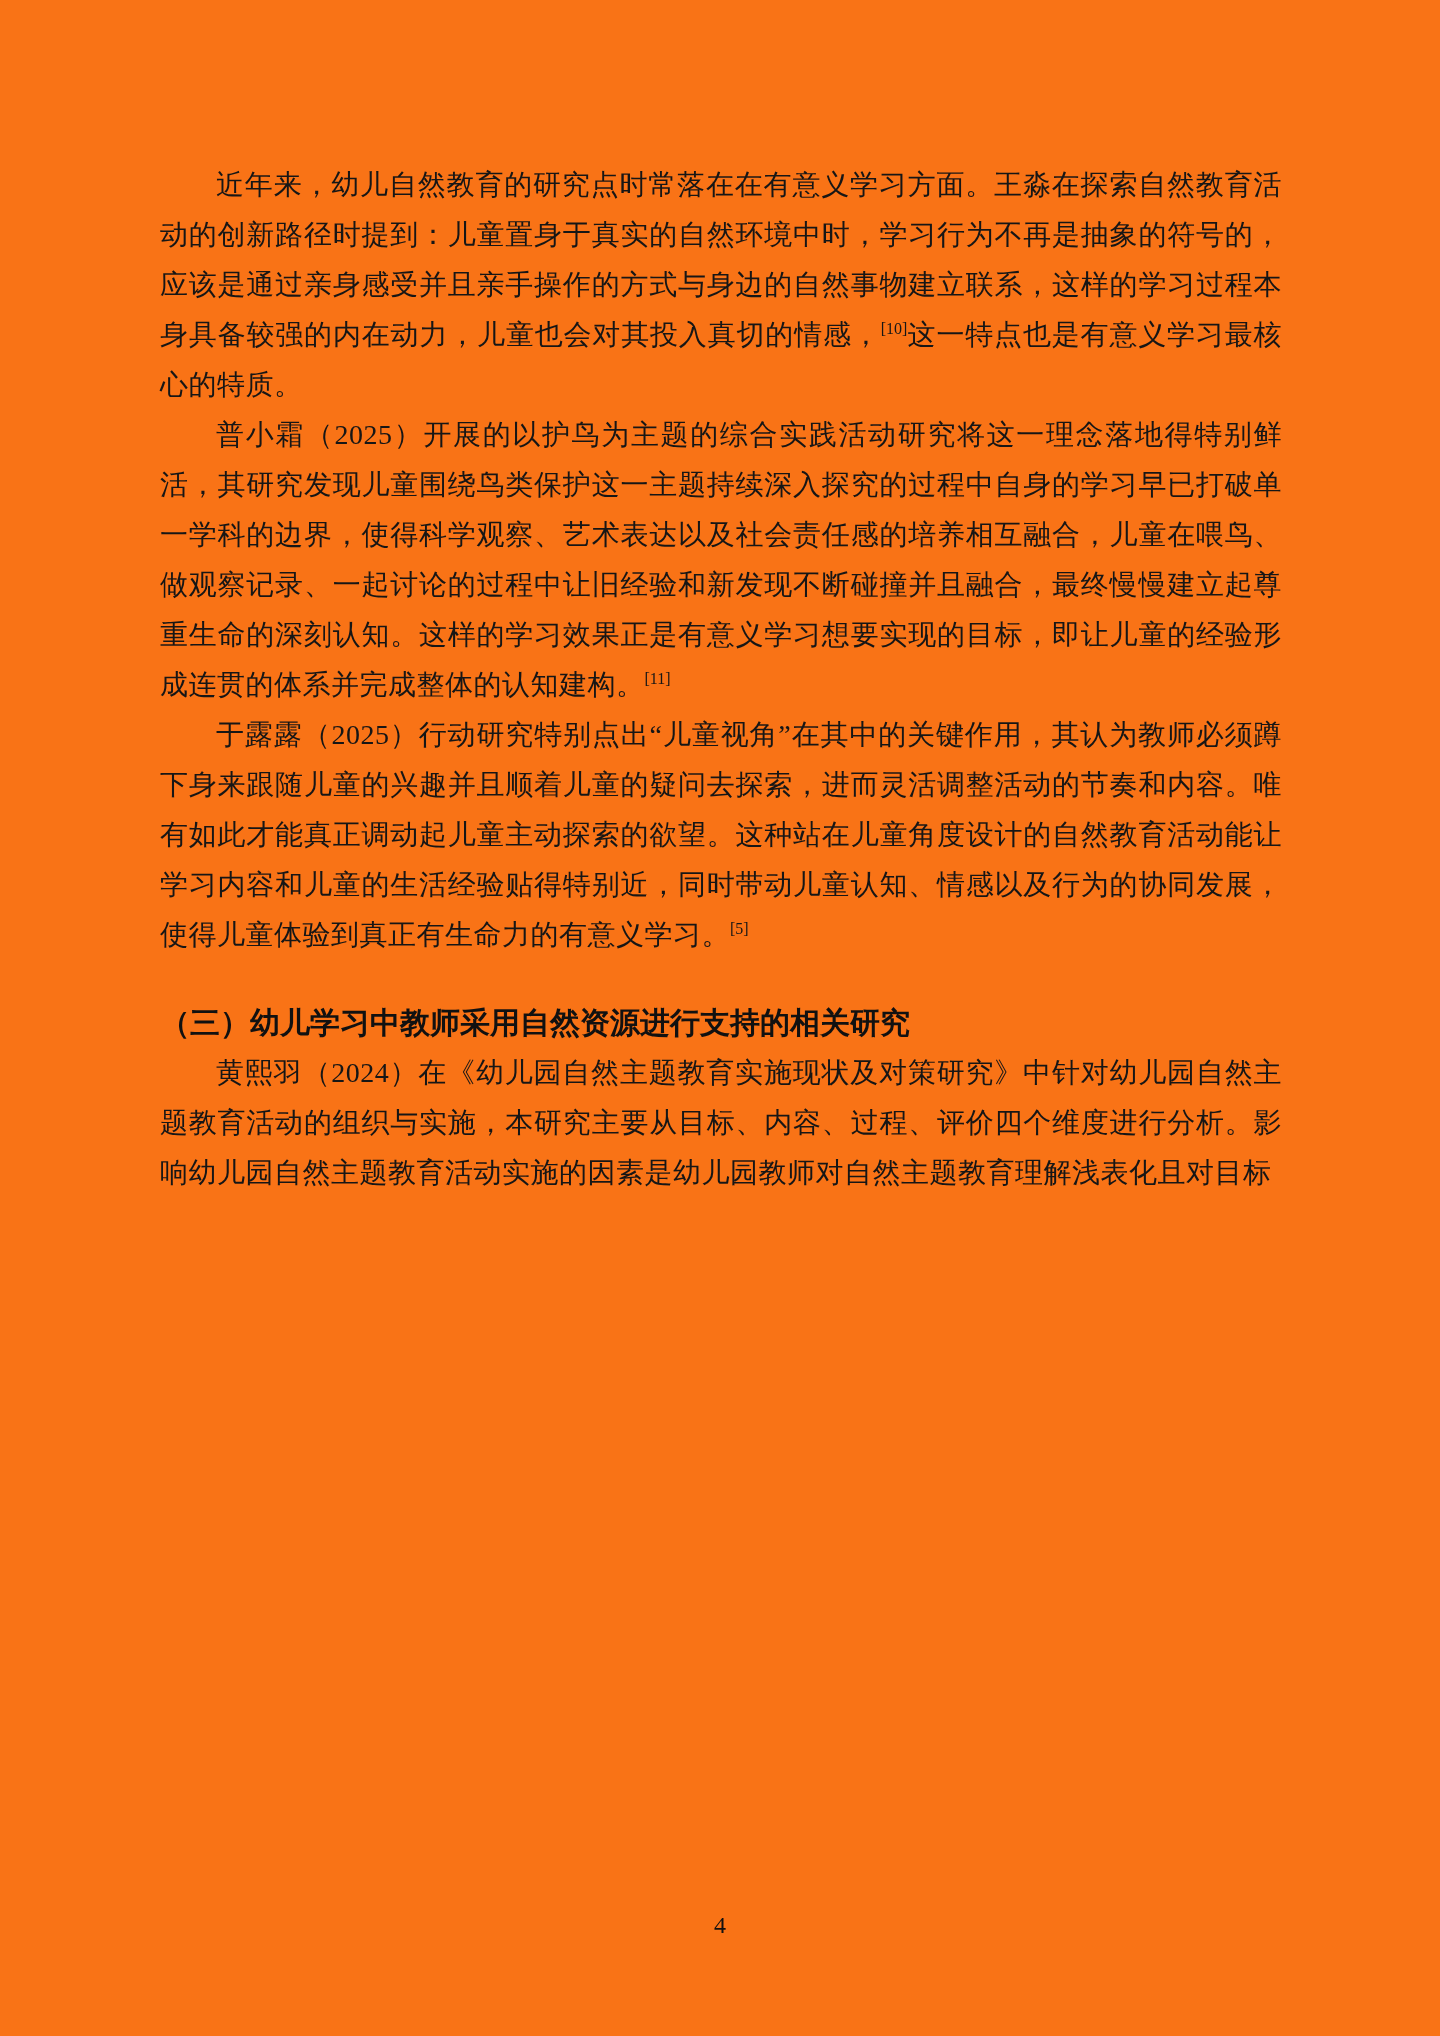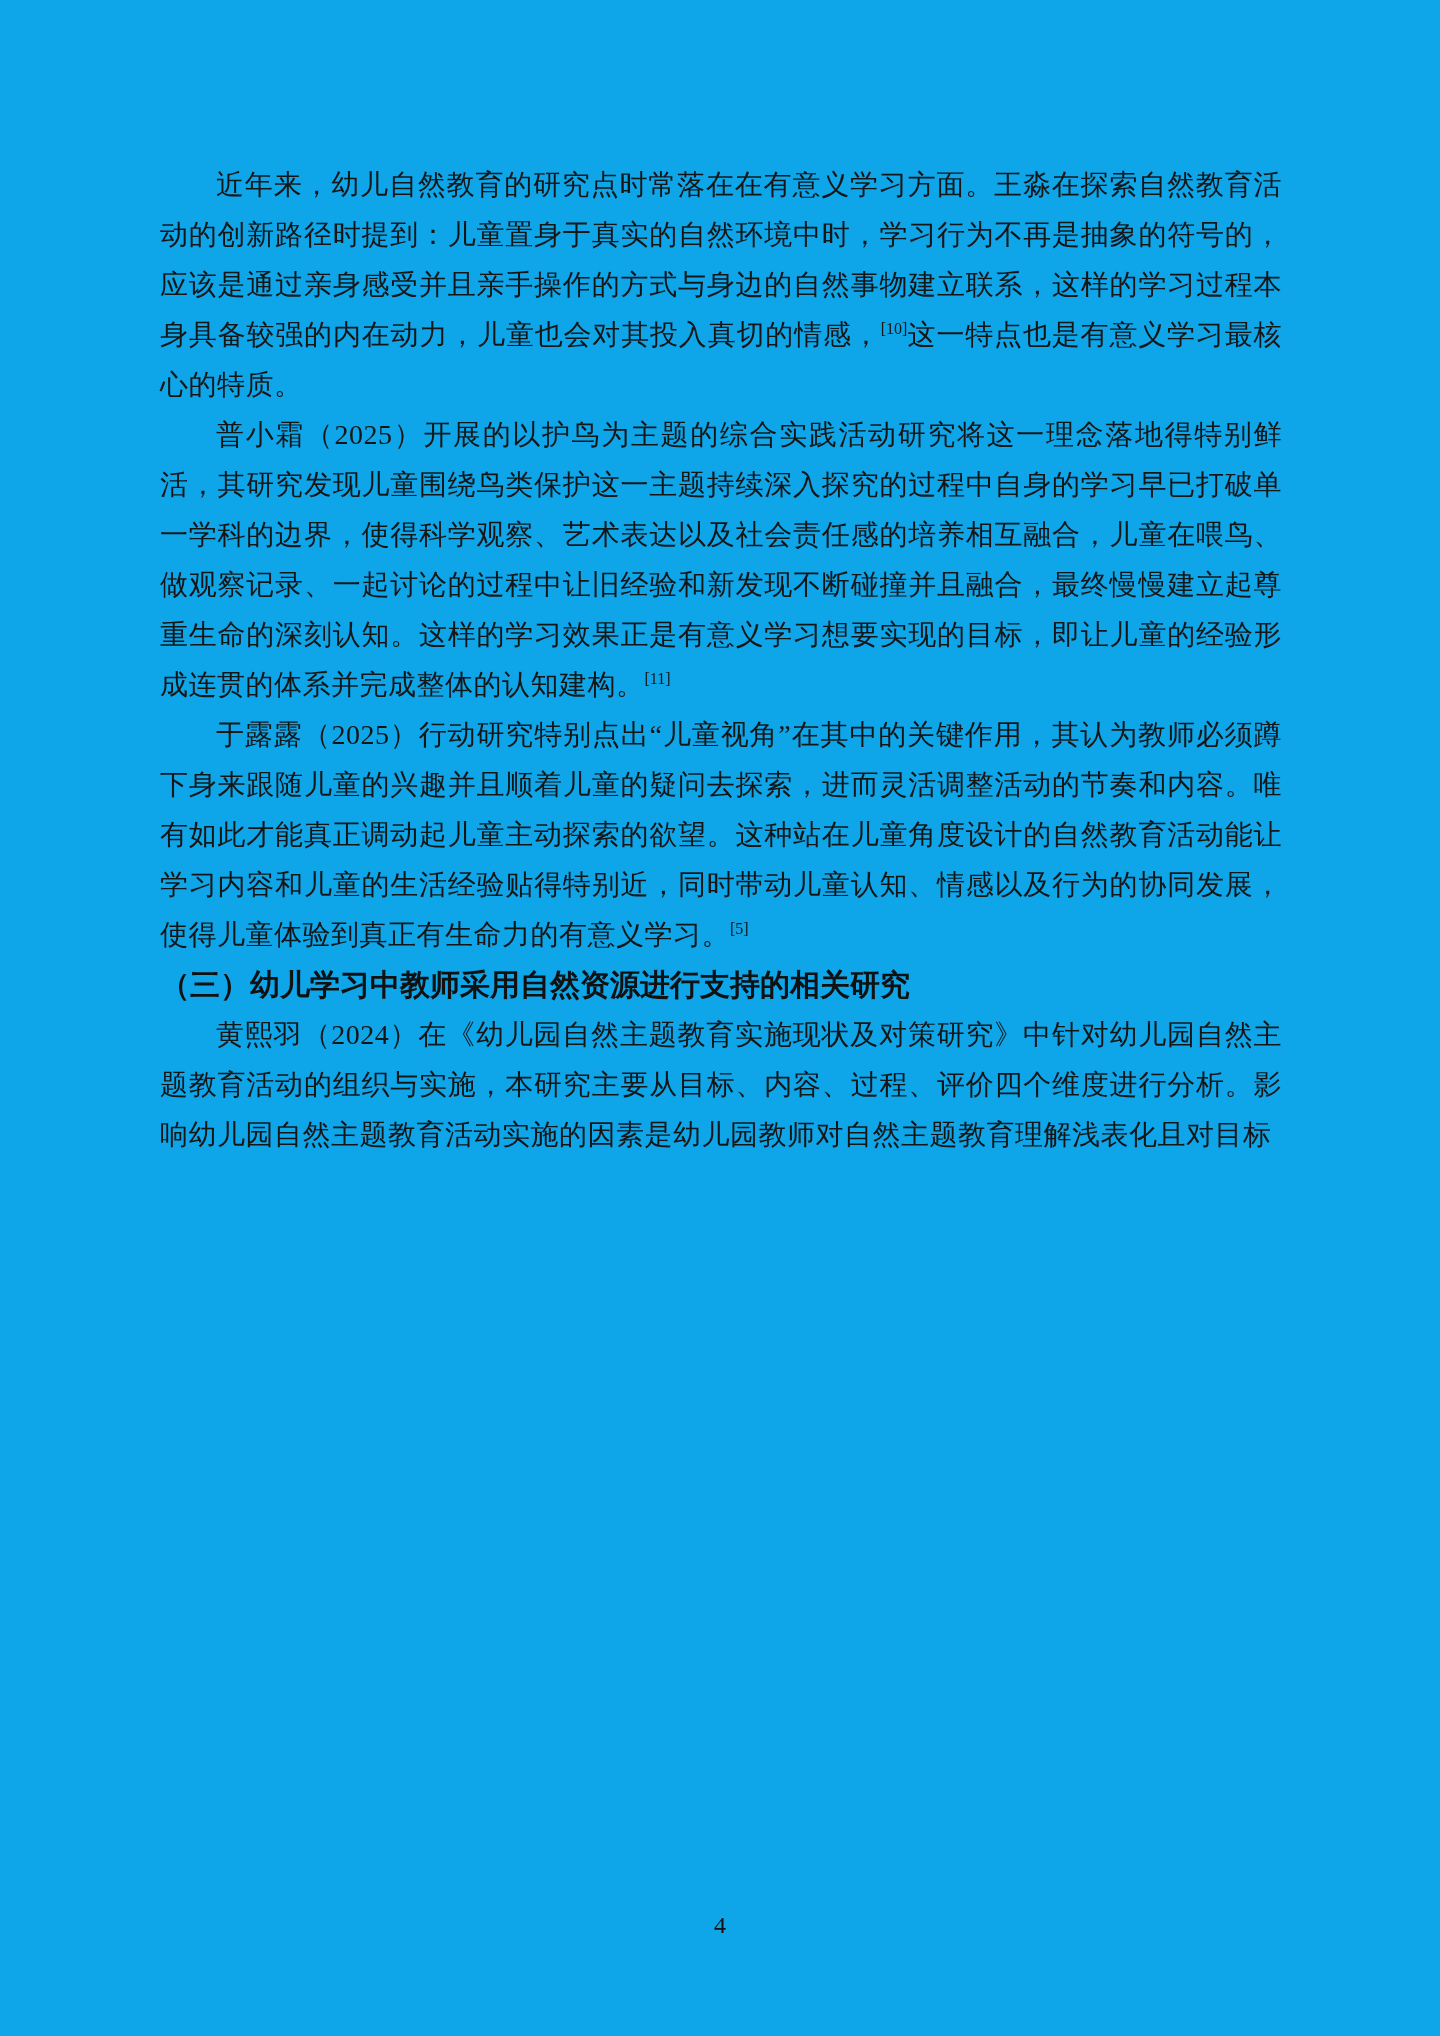--- a/index.html
+++ b/index.html
@@ -6,21 +6,21 @@
   html, body {
     width: 1440px;
     height: 2036px;
     background: #ffffff;
     font-family: "Liberation Serif", "DejaVu Serif", serif;
   }
   .page {
     position: relative;
     width: 1440px;
     height: 2036px;
-    background: #0ea5e9;
+    background: #f97316;
     overflow: hidden;
     padding-left: 31px;
   }
   .doc-body {
     position: absolute;
     left: 160px;
     top: 160px;
     width: 1122px;
     color: #161616;
   }
@@ -31,20 +31,21 @@
     text-indent: 2em;
     letter-spacing: 0.5px;
   }
   .doc-body h2.heading {
     font-size: 30px;
     line-height: 50px;
     font-weight: bold;
     text-indent: 0;
     text-align: left;
     color: #111111;
+    margin-top: 38px;
   }
   .sup {
     font-size: 16px;
     vertical-align: super;
     line-height: 0;
     letter-spacing: 0;
   }
   .footer {
     position: absolute;
     left: 0;

